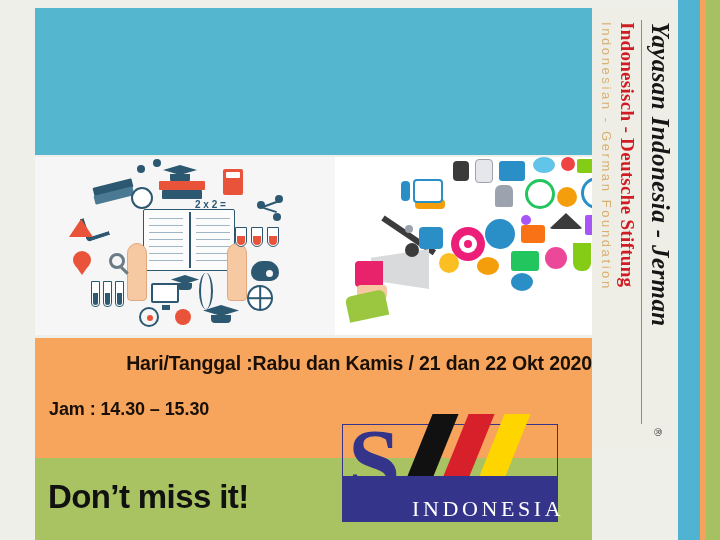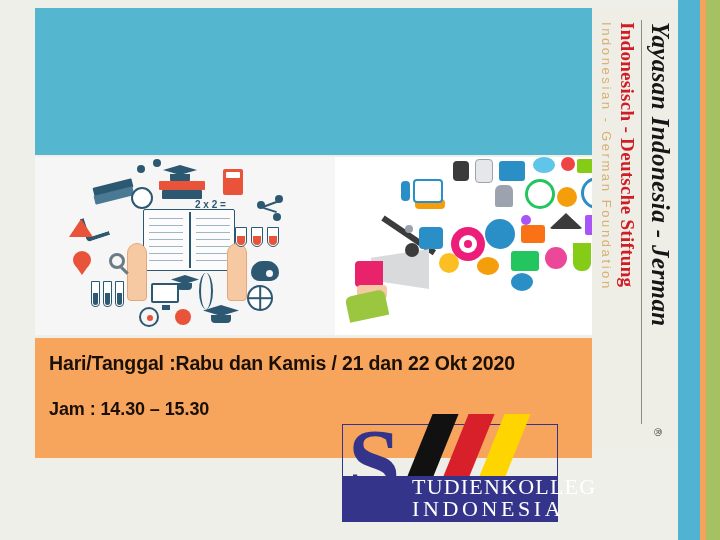--- a/index.html
+++ b/index.html
@@ -266,21 +266,21 @@
     left: 35px; top: 338px;
     width: 557px; height: 120px;
     background: #f7a55c;
     padding: 14px 0 0 14px;
   }
   .info-line {
     color: #1a1008;
     font-weight: bold;
     white-space: nowrap;
   }
-  .info-date { font-size: 19.5px; letter-spacing: -0.15px; }
+  .info-date { font-size: 19.5px; letter-spacing: -0.15px; text-align: right; }
   .info-time { font-size: 18px; margin-top: 24px; letter-spacing: -0.1px; }
 
   
   .footer-band {
     position: absolute;
     left: 35px; top: 458px;
     width: 557px; height: 82px;
     background: #a9c363;
   }
   .tagline {
@@ -537,31 +537,33 @@
 
       </div>
     </div>
   </div>
 
   <div class="info-band">
     <div class="info-line info-date">Hari/Tanggal :Rabu dan Kamis / 21 dan 22 Okt 2020</div>
     <div class="info-line info-time">Jam : 14.30 – 15.30</div>
   </div>
 
+  <div class="footer-band">
+    <div class="tagline">Don’t miss it!</div>
+  </div>
 
   <div class="logo">
     <div class="logo-frame"></div>
     <div class="flag-stripes">
       <div class="flag-stripe fs-black"></div>
       <div class="flag-stripe fs-red"></div>
       <div class="flag-stripe fs-gold"></div>
     </div>
     <div class="logo-plate"></div>
     <div class="logo-s">S</div>
-    <div class="logo-word1">TUDIENKOLLEG</div>
     <div class="logo-word2">INDONESIA</div>
   </div>
 
   <div class="foundation-strip">
     <div class="vert-wrap">
       <div class="f-script">Yayasan Indonesia - Jerman</div>
       <div class="f-rule"></div>
       <div class="f-german">Indonesisch - Deutsche Stiftung</div>
       <div class="f-english">Indonesian - German Foundation</div>
       <div class="f-reg">®</div>

